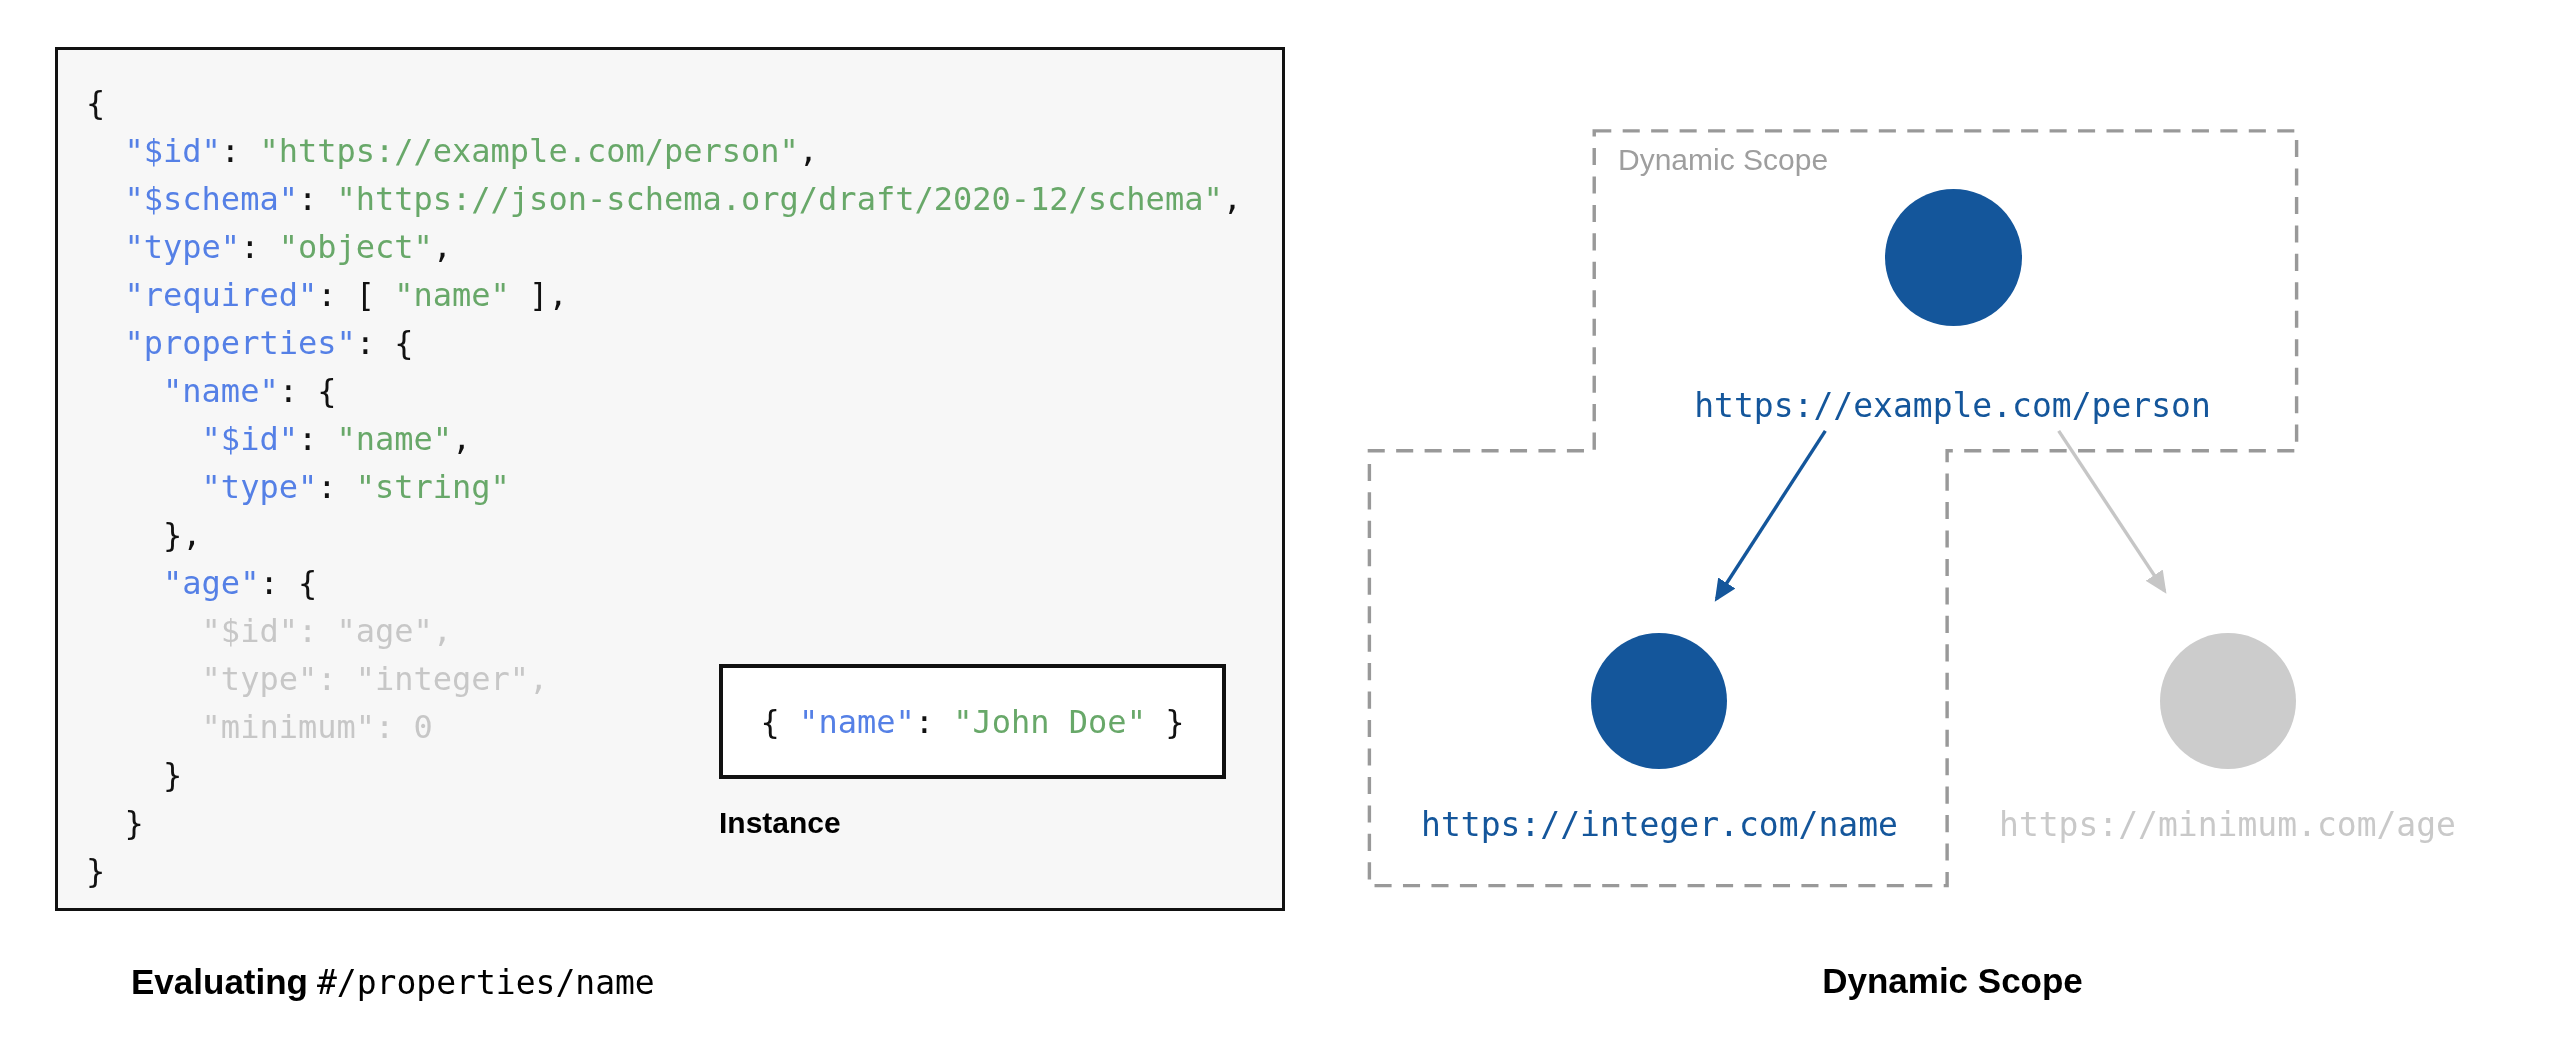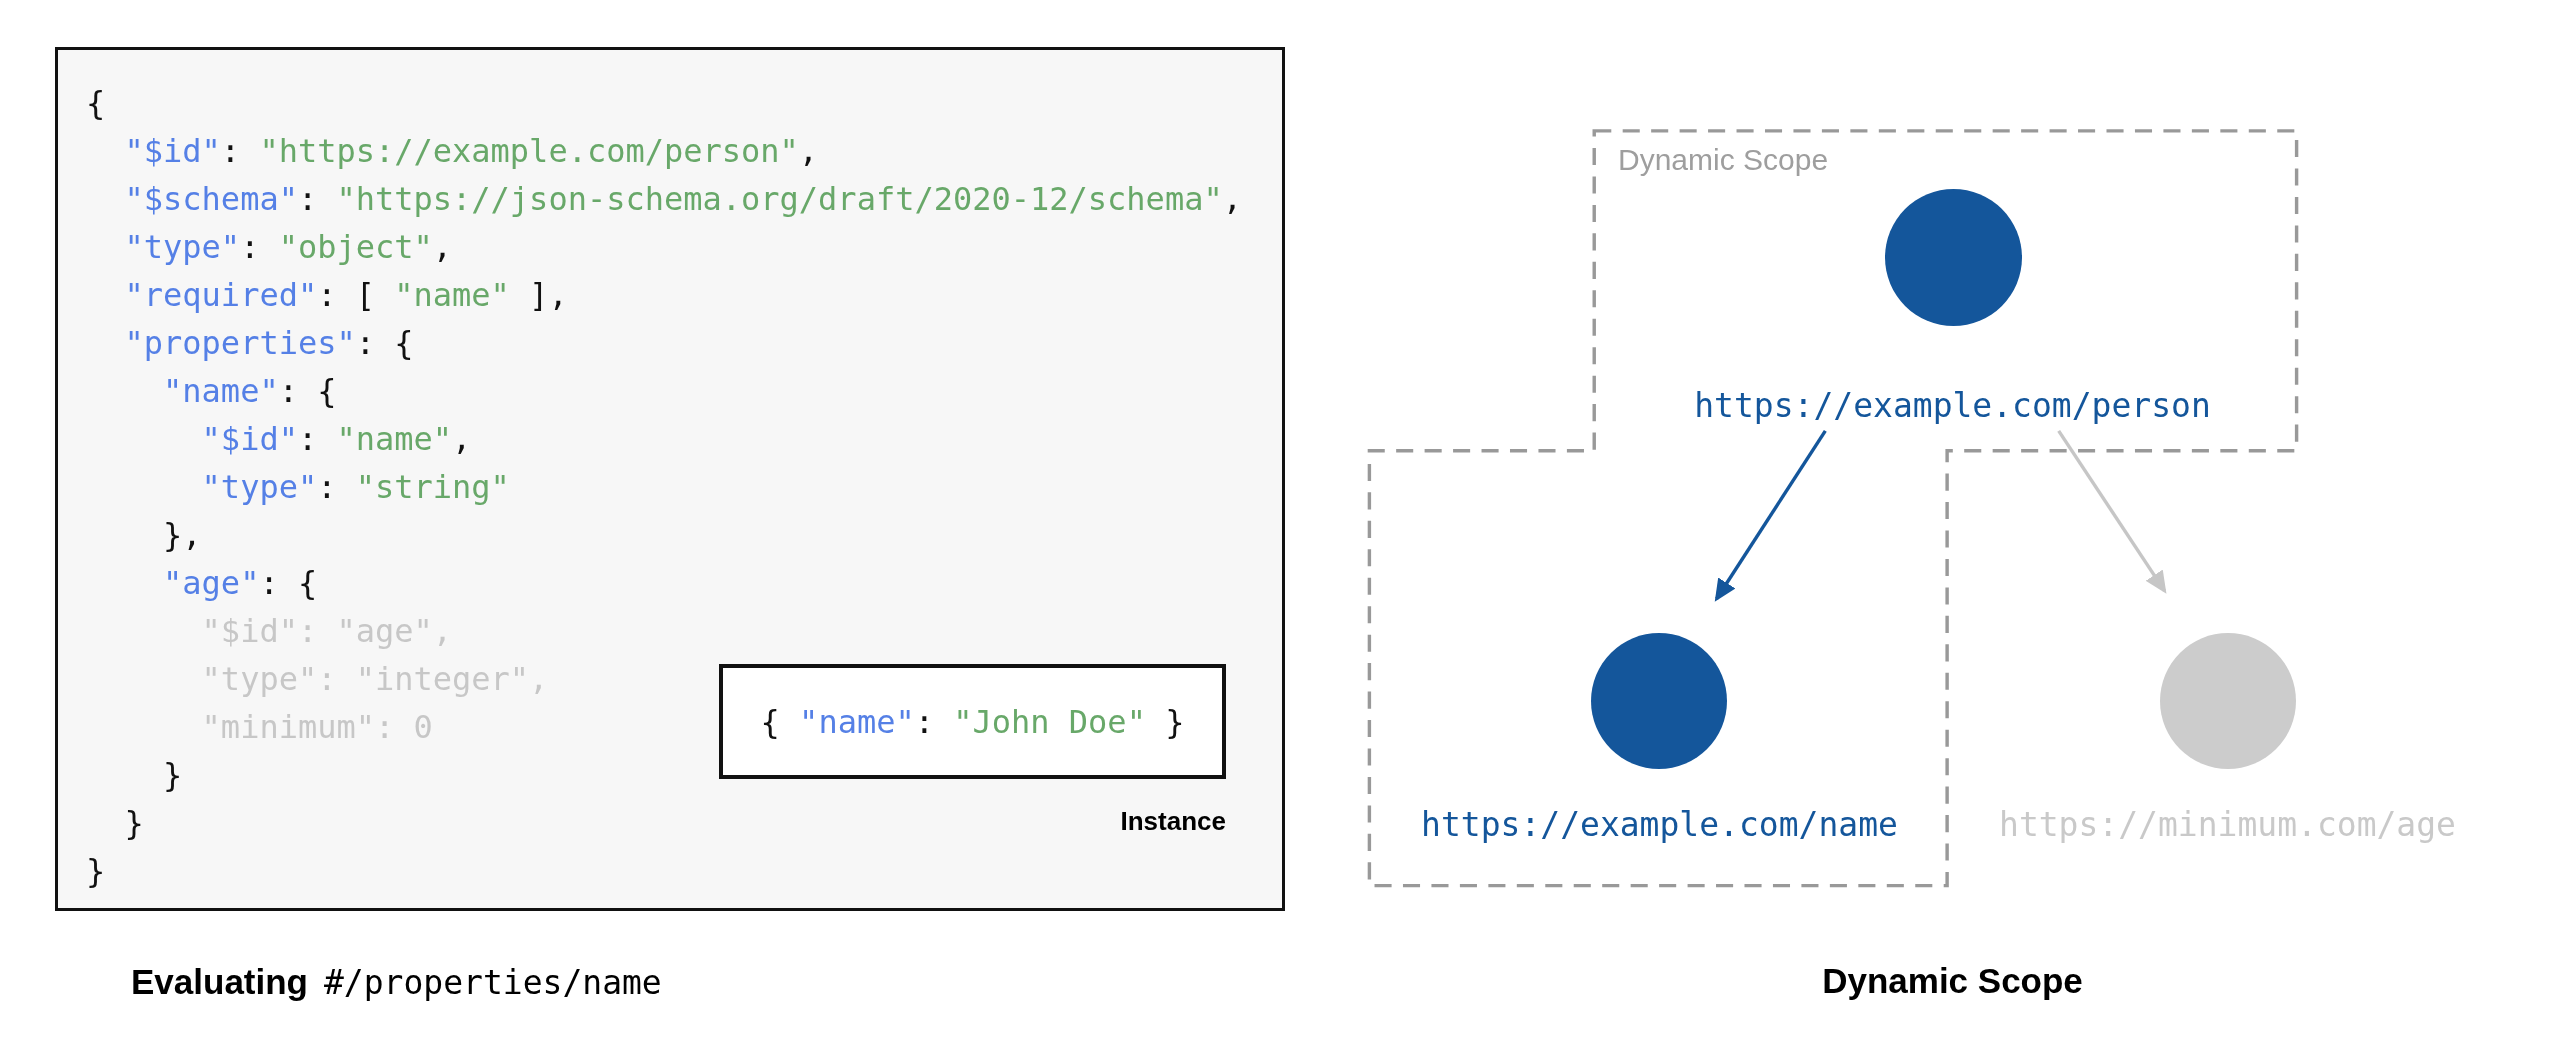--- a/index.html
+++ b/index.html
@@ -20,27 +20,27 @@
   .tk-s{color:var(--code_string);}
   .tk-m{color:var(--code_muted);}
   
   .instance-box{
     position:absolute;left:719px;top:664px;width:507px;height:115px;
     box-sizing:border-box;border:4px solid #111111;background:#ffffff;
     display:flex;align-items:center;justify-content:center;
     font-size:32px;white-space:pre;
   }
   .instance-label{
-    position:absolute;left:719px;top:806px;width:507px;text-align:right;
-    font-family:"Liberation Sans", sans-serif;font-weight:bold;font-size:26px;color:#000;
+    position:absolute;left:719px;top:806px;width:507px;text-align:left;
+    font-family:"Liberation Sans", sans-serif;font-weight:bold;font-size:30px;color:#000;
   }
   
   .caption-left{position:absolute;left:124px;top:961px;line-height:41px;white-space:nowrap;}
   .caption-left .bold{font-family:"Liberation Sans", sans-serif;font-weight:bold;font-size:35px;color:#000;margin-left:7px;}
-  .caption-left .mono{font-family:"DejaVu Sans Mono", monospace;font-size:33px;color:#000;margin-left:16px;}
+  .caption-left .mono{font-family:"DejaVu Sans Mono", monospace;font-size:33px;color:#000;margin-left:9px;}
   .caption-right{
     position:absolute;left:1668px;top:960px;width:569px;text-align:center;line-height:41px;
     font-family:"Liberation Sans", sans-serif;font-weight:bold;font-size:35px;color:#000;
   }
   
   .diagram-svg{position:absolute;left:0;top:0;width:2576px;height:1053px;}
   .scope-outline{fill:none;stroke:var(--dash_gray);stroke-width:6;stroke-dasharray:30 20;}
   .arrow-blue{stroke:var(--node_blue);stroke-width:6;fill:none;}
   .arrow-gray{stroke:var(--arrow_gray);stroke-width:6;fill:none;}
   .head-blue{fill:var(--node_blue);}
@@ -106,19 +106,19 @@
   <line class="arrow-blue" x1="3206" y1="757" x2="3015" y2="1052" marker-end="url(#ah-blue)"></line>
   <line class="arrow-gray" x1="3616" y1="757" x2="3802" y2="1038" marker-end="url(#ah-gray)"></line>
 </svg>
 
 <div class="scope-label">Dynamic Scope</div>
 
 <div class="node-circle circle-person"></div>
 <div class="node-url url-person">https://example.com/person</div>
 
 <div class="node-circle circle-name"></div>
-<div class="node-url url-name">https://example.com/name</div>
+<div class="node-url url-name">https://integer.com/name</div>
 
 <div class="node-circle circle-age"></div>
 <div class="node-url url-age">https://minimum.com/age</div>
 
 <div class="caption-right">Dynamic Scope</div>
 
 
 </body></html>

